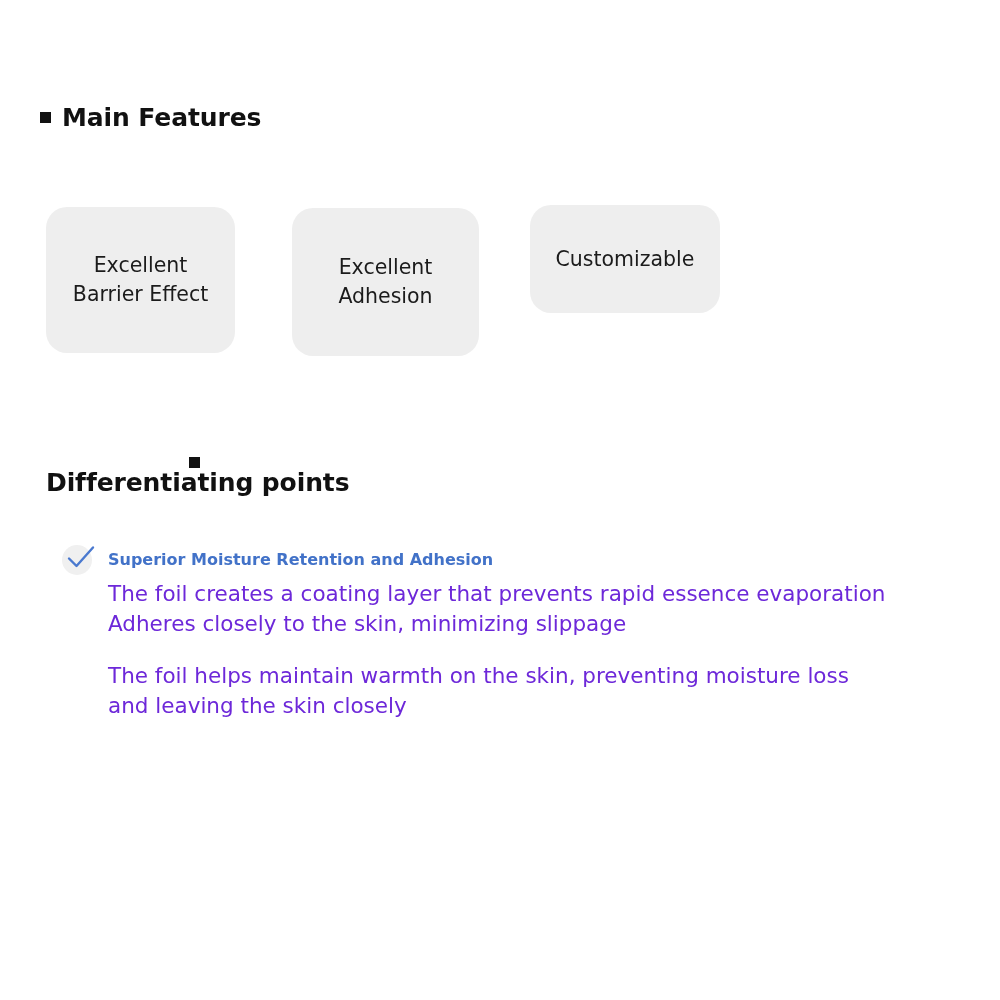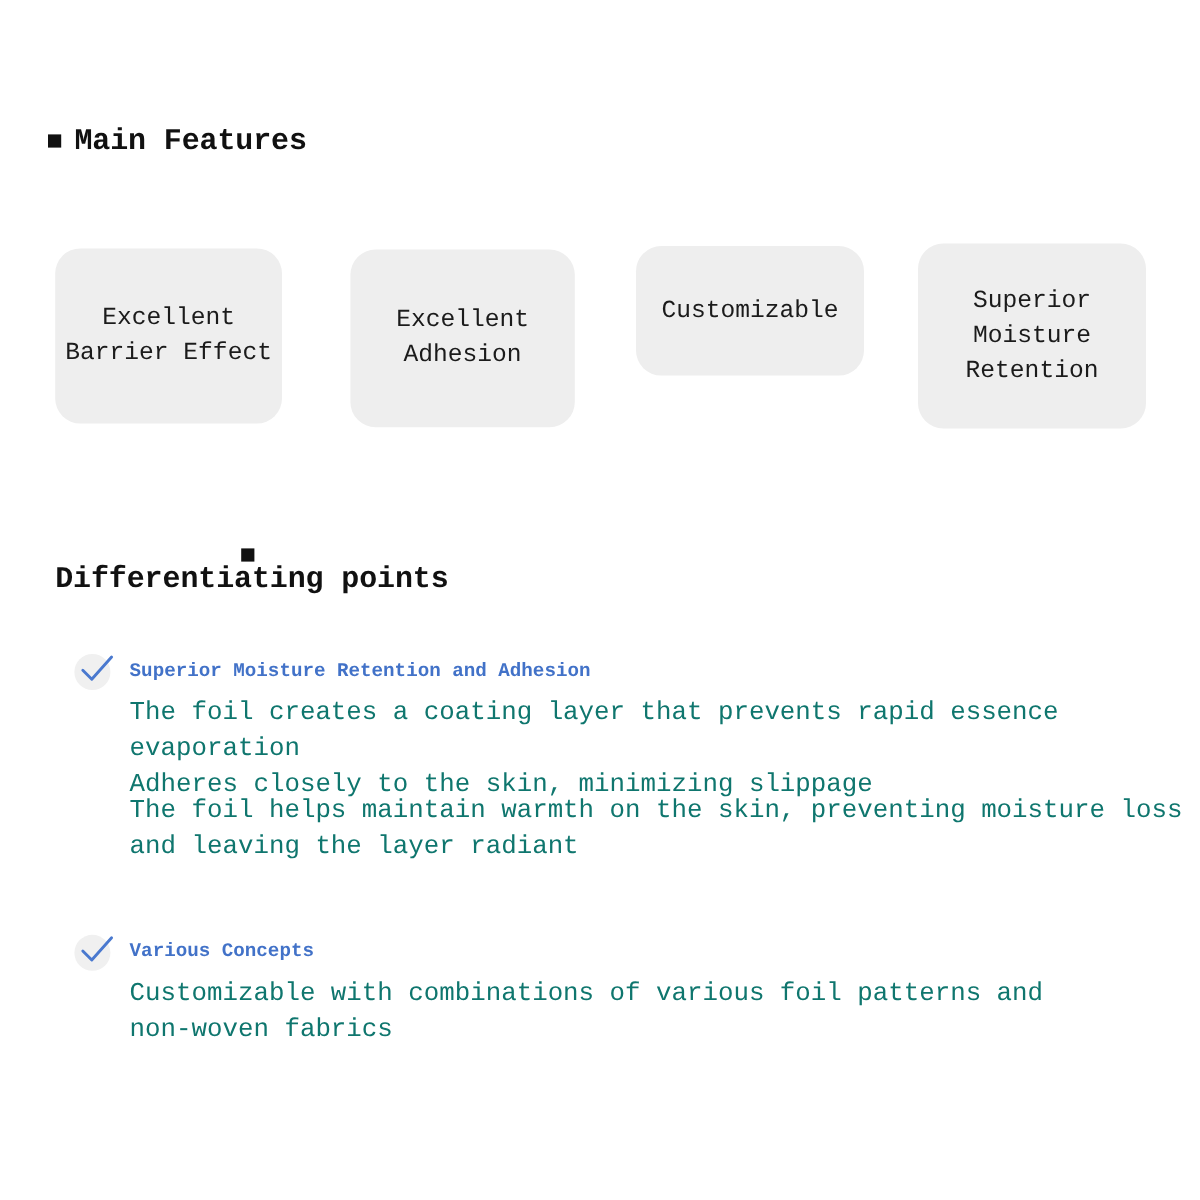--- a/index.html
+++ b/index.html
@@ -11,21 +11,20 @@
     height: 1000px;
     background: #ffffff;
     font-family: "DejaVu Sans", sans-serif;
     -webkit-font-smoothing: antialiased;
     overflow: hidden;
   }
   .page {
     position: relative;
     width: 1000px;
     height: 1000px;
-    font-family: Liberation Mono, monospace;
   }
 
   
   .section-heading {
     position: absolute;
     display: flex;
     align-items: center;
     white-space: nowrap;
   }
   .bullet-square {
@@ -127,21 +126,21 @@
     color: #4272c8;
     margin-left: 16px;
     line-height: 31px;
     white-space: nowrap;
   }
   .diff-item-desc {
     margin-left: 46px;
     margin-top: 1px;
     font-size: 21.5px;
     line-height: 30px;
-    color: #0f766e;
+    color: #6d28d9;
     white-space: pre-line;
   }
 </style>
 </head>
 <body>
 
 <div class="page">
 
   <div class="section-heading" id="heading-main-features">
     <span class="bullet-square"></span>
@@ -155,25 +154,20 @@
 
   <div class="feature-box" id="feature-box-1">
     <span class="feature-box-label">Excellent
 Adhesion</span>
   </div>
 
   <div class="feature-box" id="feature-box-2">
     <span class="feature-box-label">Customizable</span>
   </div>
 
-  <div class="feature-box" id="feature-box-3">
-    <span class="feature-box-label">Superior
-Moisture
-Retention</span>
-  </div>
 
   <div class="section-heading" id="heading-diff-points">
     <span class="bullet-square"></span>
     <span class="section-heading-label">Differentiating points</span>
   </div>
 
   <div class="diff-item" id="diff-item-0">
     <div class="diff-item-head">
       <span class="check-badge">
         <span class="circle"></span>
@@ -182,30 +176,17 @@
         </svg>
       </span>
       <span class="diff-item-title">Superior Moisture Retention and Adhesion</span>
     </div>
     <div class="diff-item-desc">The foil creates a coating layer that prevents rapid essence evaporation
 Adheres closely to the skin, minimizing slippage</div>
   </div>
 
   <div class="diff-item" id="diff-item-1">
     <div class="diff-item-desc">The foil helps maintain warmth on the skin, preventing moisture loss
-and leaving the layer radiant</div>
+and leaving the skin closely</div>
   </div>
 
-  <div class="diff-item" id="diff-item-2">
-    <div class="diff-item-head">
-      <span class="check-badge">
-        <span class="circle"></span>
-        <svg viewBox="0 0 34 34" fill="none" xmlns="http://www.w3.org/2000/svg">
-          <path d="M5 16.5 L12.5 24 L29 5.5" stroke="#4a79cf" stroke-width="2.4" stroke-linecap="round" stroke-linejoin="round"></path>
-        </svg>
-      </span>
-      <span class="diff-item-title">Various Concepts</span>
-    </div>
-    <div class="diff-item-desc">Customizable with combinations of various foil patterns and
-non-woven fabrics</div>
-  </div>
 
 </div>
 
 </body></html>

